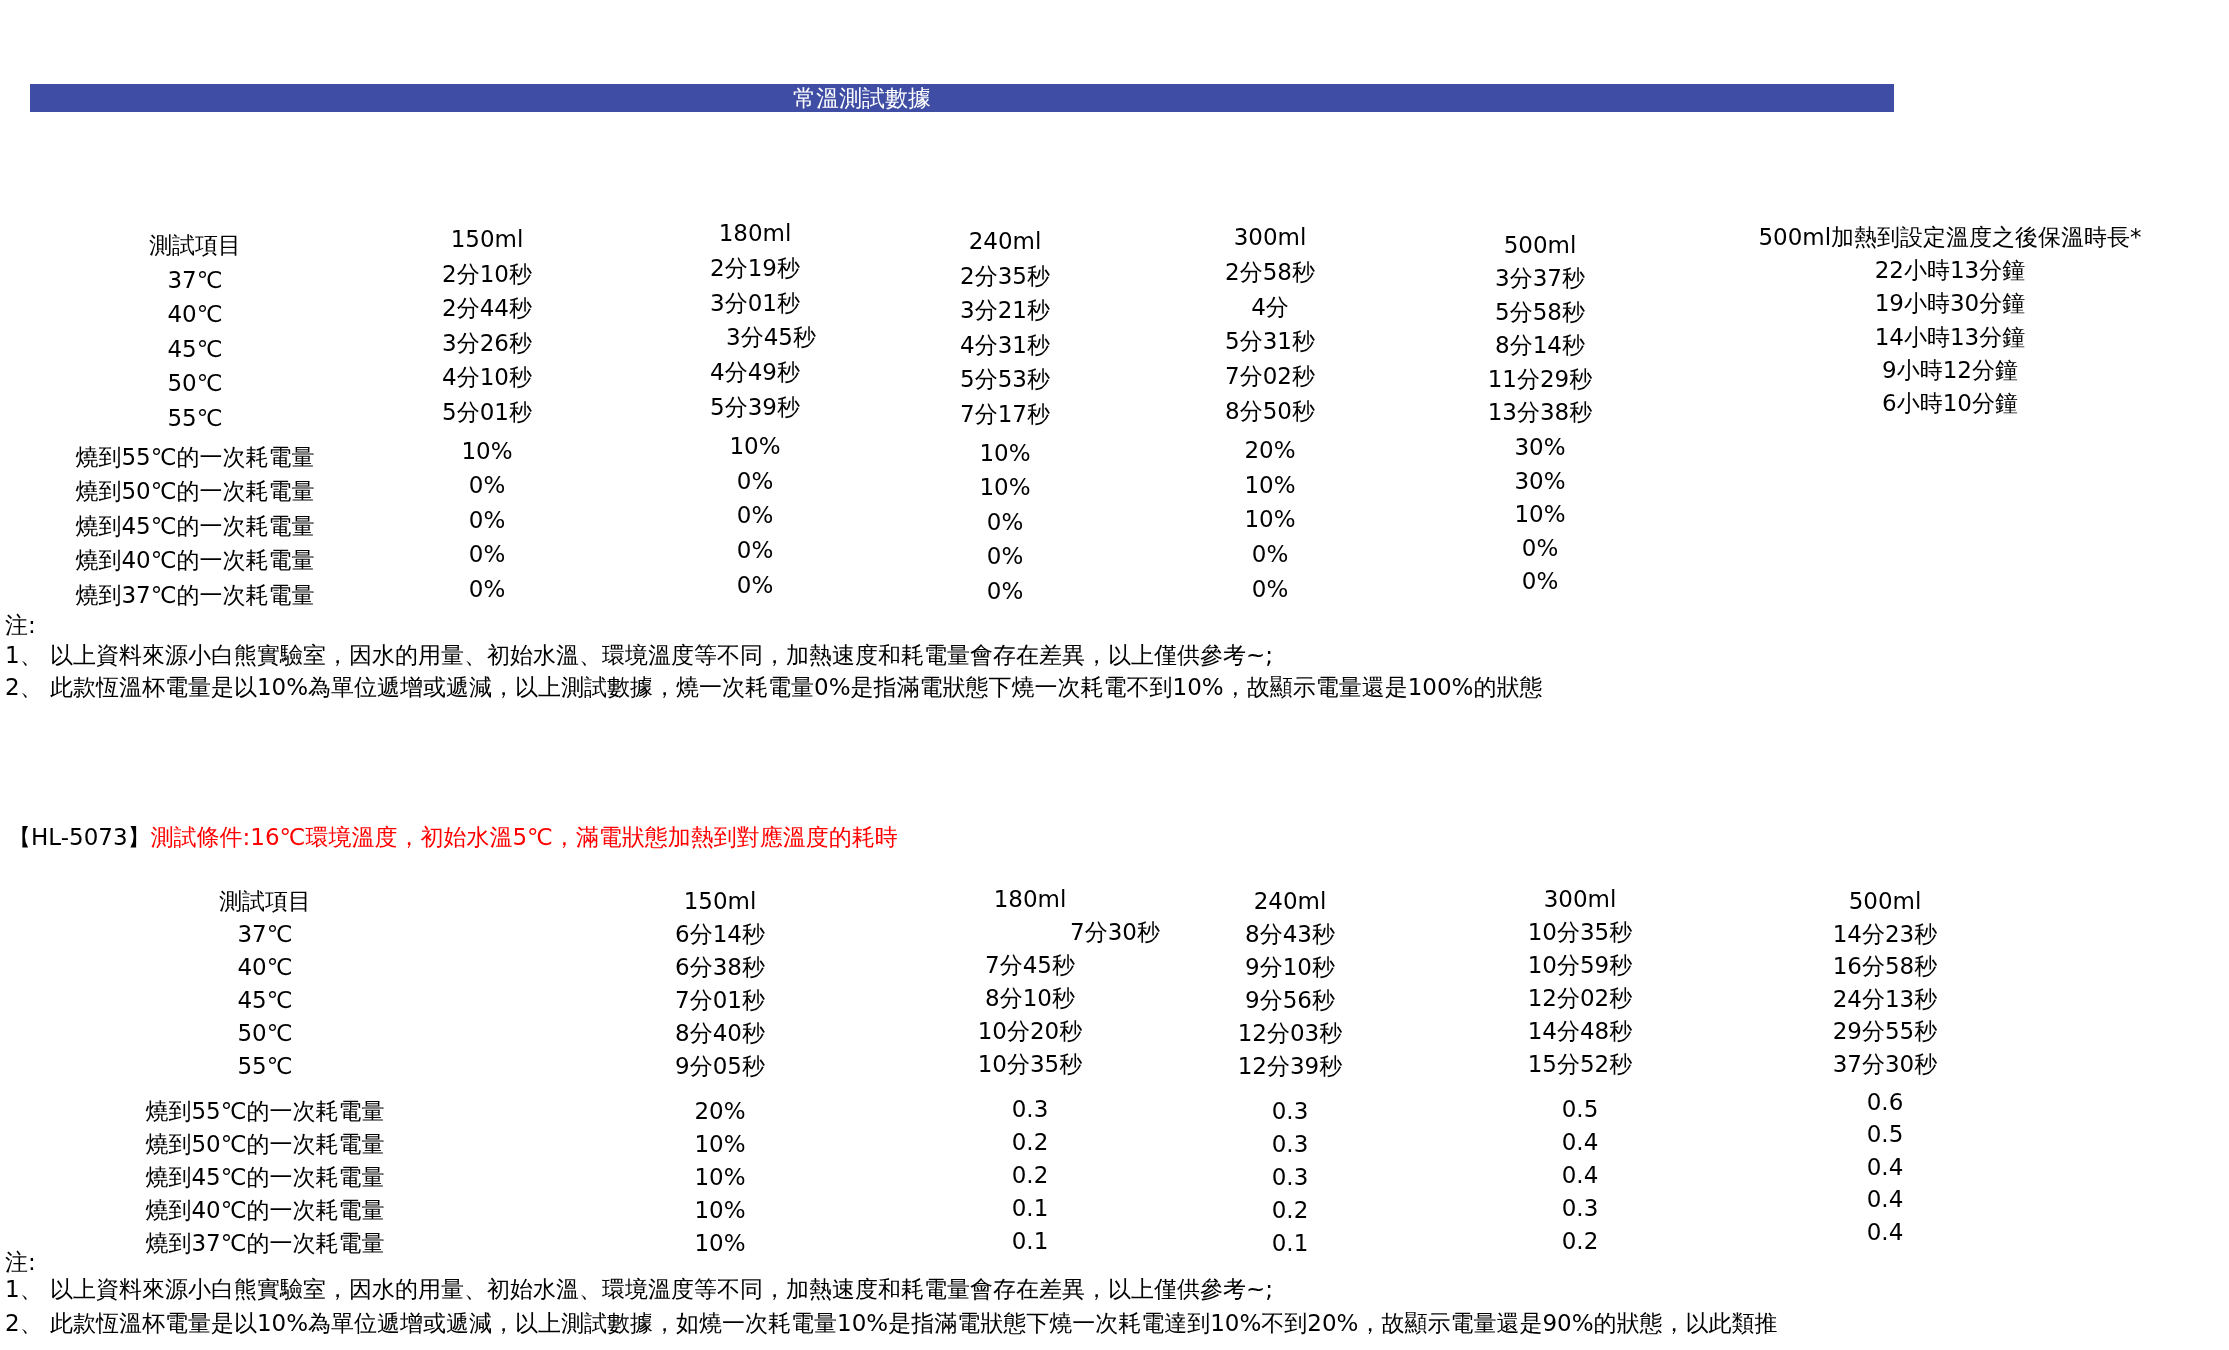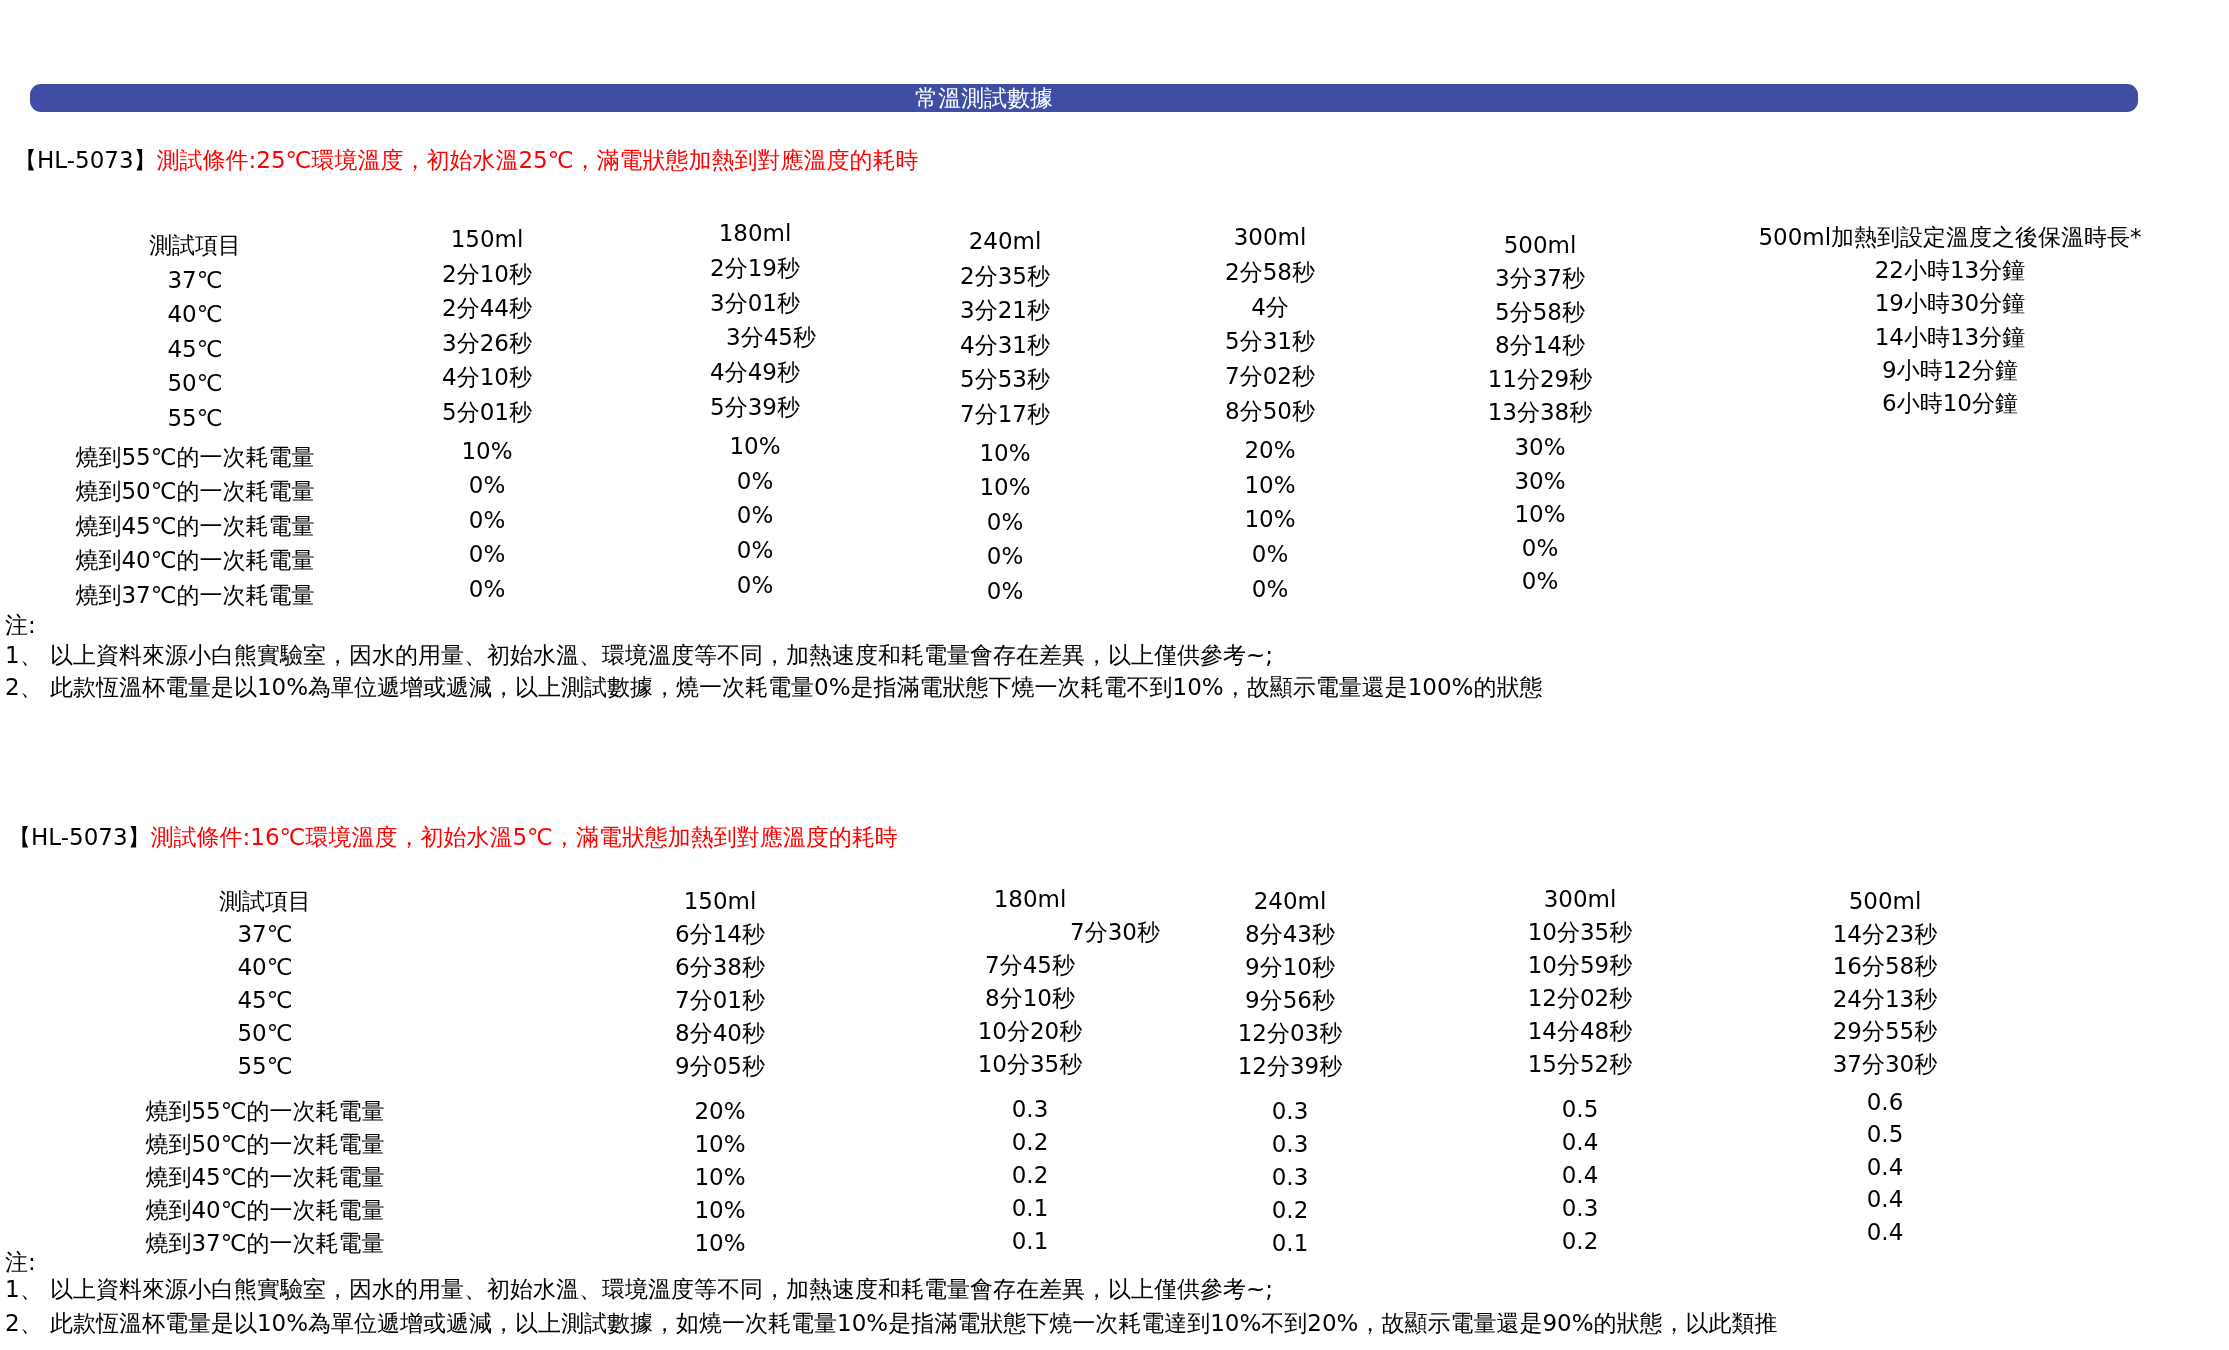--- a/index.html
+++ b/index.html
@@ -5,21 +5,21 @@
   * { margin:0; padding:0; box-sizing:border-box; }
   html,body { background:#ffffff; }
   body { font-family:"DejaVu Sans","Liberation Sans",sans-serif; color:#000; }
   .page { position:relative; width:2229px; height:1350px; background:#fff; overflow:hidden; }
 
   .title { position:absolute; top:22px; left:0; width:2229px; padding-right:86px;
            text-align:center; font-size:30px; font-weight:bold; white-space:nowrap; }
 
   .banner { position:absolute; background:#3F4EA4; color:#fff; font-size:23px;
             display:flex; align-items:center; justify-content:center; }
-  .banner1 { left:30px; top:84px;  width:2108px; height:28px; padding-right:200px;border-radius:11px; }
+  .banner1 { left:30px; top:84px;  width:1864px; height:28px; padding-right:200px; }
   .banner2 { left:0;    top:767px; width:2229px; height:29px; padding-right:170px; }
 
   .cond { position:absolute; font-size:23px; white-space:nowrap; }
   .cond1 { left:14px; top:145px; }
   .cond2 { left:8px;  top:822px; }
   .model { color:#000; }
   .red   { color:#FF0000; }
 
   .cell { position:absolute; text-align:center; font-size:23px; line-height:1.2;
           white-space:nowrap; }
@@ -36,23 +36,20 @@
 </head>
 <body>
 
 <div class="page">
 
 
   <div class="banner banner1">
     <span>常溫測試數據</span>
   </div>
 
-  <div class="cond cond1">
-    <span class="model">【HL-5073】</span><span class="red">測試條件:25℃環境溫度，初始水溫25℃，滿電狀態加熱到對應溫度的耗時</span>
-  </div>
 
   <div id="table1">
       <div class="cell" style="left: -5px; top: 232px; width: 400px;">測試項目</div>
       <div class="cell" style="left: -5px; top: 266.6px; width: 400px;">37℃</div>
       <div class="cell" style="left: -5px; top: 301.2px; width: 400px;">40℃</div>
       <div class="cell" style="left: -5px; top: 335.8px; width: 400px;">45℃</div>
       <div class="cell" style="left: -5px; top: 370.4px; width: 400px;">50℃</div>
       <div class="cell" style="left: -5px; top: 405px; width: 400px;">55℃</div>
       <div class="cell" style="left: -5px; top: 443.6px; width: 400px;">燒到55℃的一次耗電量</div>
       <div class="cell" style="left: -5px; top: 478.2px; width: 400px;">燒到50℃的一次耗電量</div>

